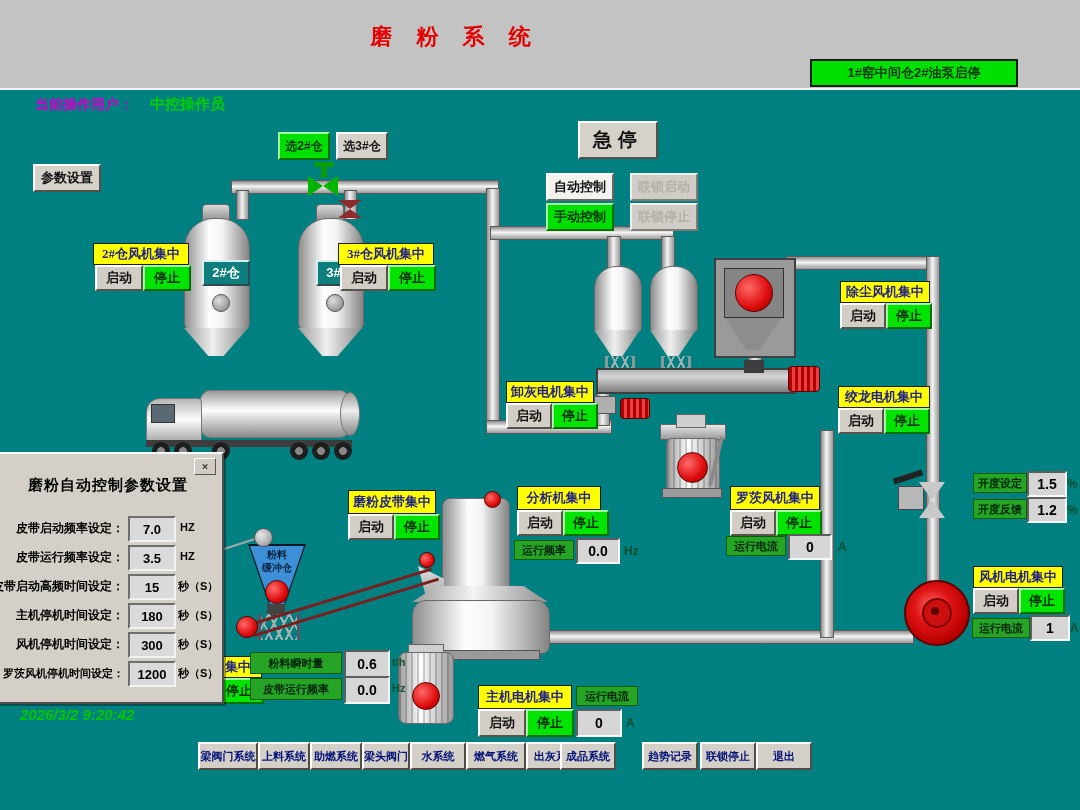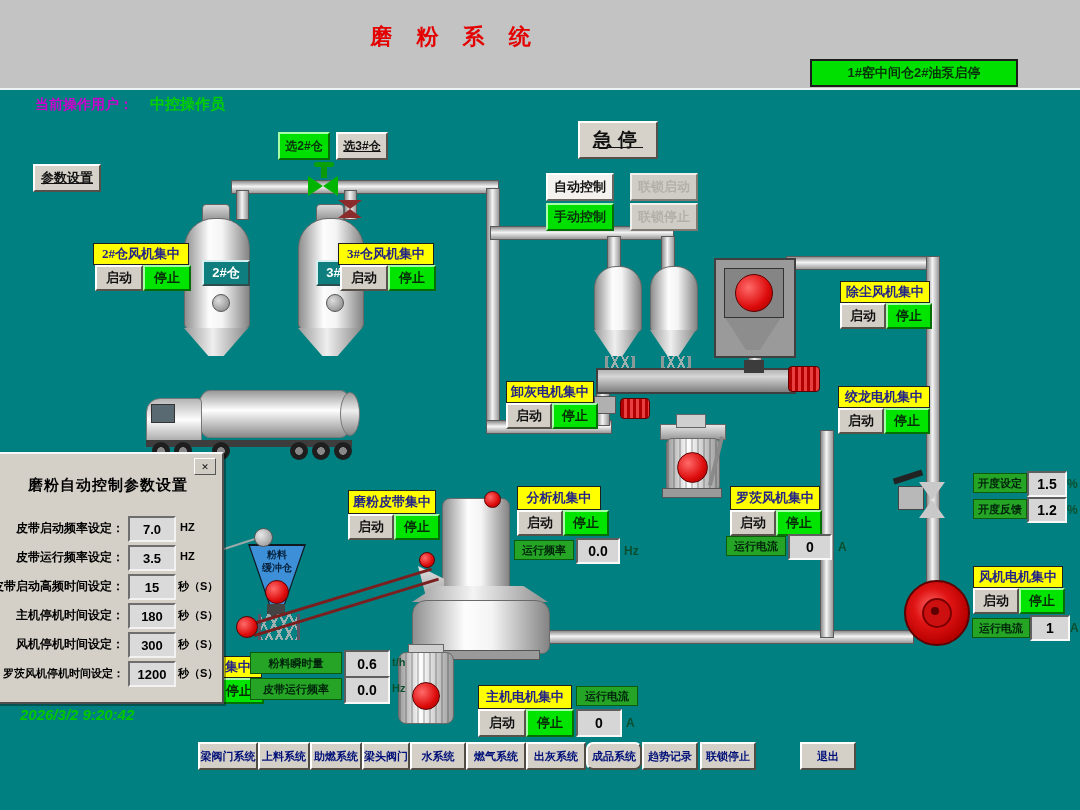--- a/index.html
+++ b/index.html
@@ -16,21 +16,21 @@
   .lblY{background:#ffff00;border:1px solid #1f1f1f;color:#232388;font-size:13px;font-weight:bold;z-index:5;font-family:Liberation Serif, serif;}
   .btnStart{background:#d2cec6;border:2px solid;border-color:#ffffff #57524a #57524a #ffffff;
             color:#111;font-size:13px;font-weight:bold;z-index:5;cursor:pointer;}
   .btnStop{background:#00e400;border:2px solid;border-color:#a6ffa6 #056e05 #056e05 #a6ffa6;
            color:#062e06;font-size:13px;font-weight:bold;z-index:5;cursor:pointer;}
   .lblG{background:#25a425;border:1px solid #0c5c0c;color:#00240b;font-size:11px;font-weight:bold;z-index:5;}
   .valBox{background:#d6d6d6;border:2px solid;border-color:#5e5e5e #f8f8f8 #f8f8f8 #5e5e5e;
           color:#000;font-size:14px;font-weight:bold;z-index:5;}
   .unit{color:#0b4f2f;font-size:12px;font-weight:bold;z-index:5;}
   .btn{background:#d6d2ca;border:2px solid;border-color:#ffffff #55504a #55504a #ffffff;
-       color:#111;font-size:13px;font-weight:bold;z-index:5;cursor:pointer;text-decoration:underline;}
+       color:#111;font-size:13px;font-weight:bold;z-index:5;cursor:pointer;}
   .btnDis{background:#d0cdc6;border:2px solid;border-color:#f2f0ea #807a72 #807a72 #f2f0ea;
           color:#b4b0a8;font-size:13px;font-weight:bold;z-index:5;}
   .btnGrn{background:#00e000;border:2px solid;border-color:#a6ffa6 #056e05 #056e05 #a6ffa6;
           color:#08320a;font-size:13px;font-weight:bold;z-index:5;cursor:pointer;}
   .navBtn{background:#d4d0c8;border:2px solid;border-color:#ffffff #514c44 #514c44 #ffffff;
           color:#001078;font-size:11px;font-weight:bold;z-index:5;cursor:pointer;}
   
   .pipeH{background:linear-gradient(180deg,#8c8c8c,#f4f4f4 45%,#999);border:1px solid #5a5a5a;z-index:1;}
   .pipeV{background:linear-gradient(90deg,#8c8c8c,#f4f4f4 45%,#999);border:1px solid #5a5a5a;z-index:1;}
   
@@ -286,18 +286,18 @@
 
   <div id="dt" class="abs" style="left:20px;top:706px;">2026/3/2 9:20:42</div>
 
   <div class="abs navBtn flex" style="left:198px;top:742px;width:56px;height:24px;">梁阀门系统</div>
   <div class="abs navBtn flex" style="left:258px;top:742px;width:48px;height:24px;">上料系统</div>
   <div class="abs navBtn flex" style="left:310px;top:742px;width:48px;height:24px;">助燃系统</div>
   <div class="abs navBtn flex" style="left:362px;top:742px;width:44px;height:24px;">梁头阀门</div>
   <div class="abs navBtn flex" style="left:410px;top:742px;width:52px;height:24px;text-align:center;">水系统</div>
   <div class="abs navBtn flex" style="left:466px;top:742px;width:56px;height:24px;">燃气系统</div>
   <div class="abs navBtn flex" style="left:526px;top:742px;width:56px;height:24px;">出灰系统</div>
-  <div class="abs navBtn flex" style="left:586px;top:742px;width:52px;height:24px;border-radius:7px;">成品系统</div>
+  <div class="abs navBtn flex" style="left:560px;top:742px;width:52px;height:24px;">成品系统</div>
   <div class="abs navBtn flex" style="left:642px;top:742px;width:52px;height:24px;">趋势记录</div>
   <div class="abs navBtn flex" style="left:700px;top:742px;width:52px;height:24px;">联锁停止</div>
-  <div class="abs navBtn flex" style="left:756px;top:742px;width:52px;height:24px;margin-left:44px;">退出</div>
+  <div class="abs navBtn flex" style="left:756px;top:742px;width:52px;height:24px;">退出</div>
 
 </div>
 
 </body></html>

